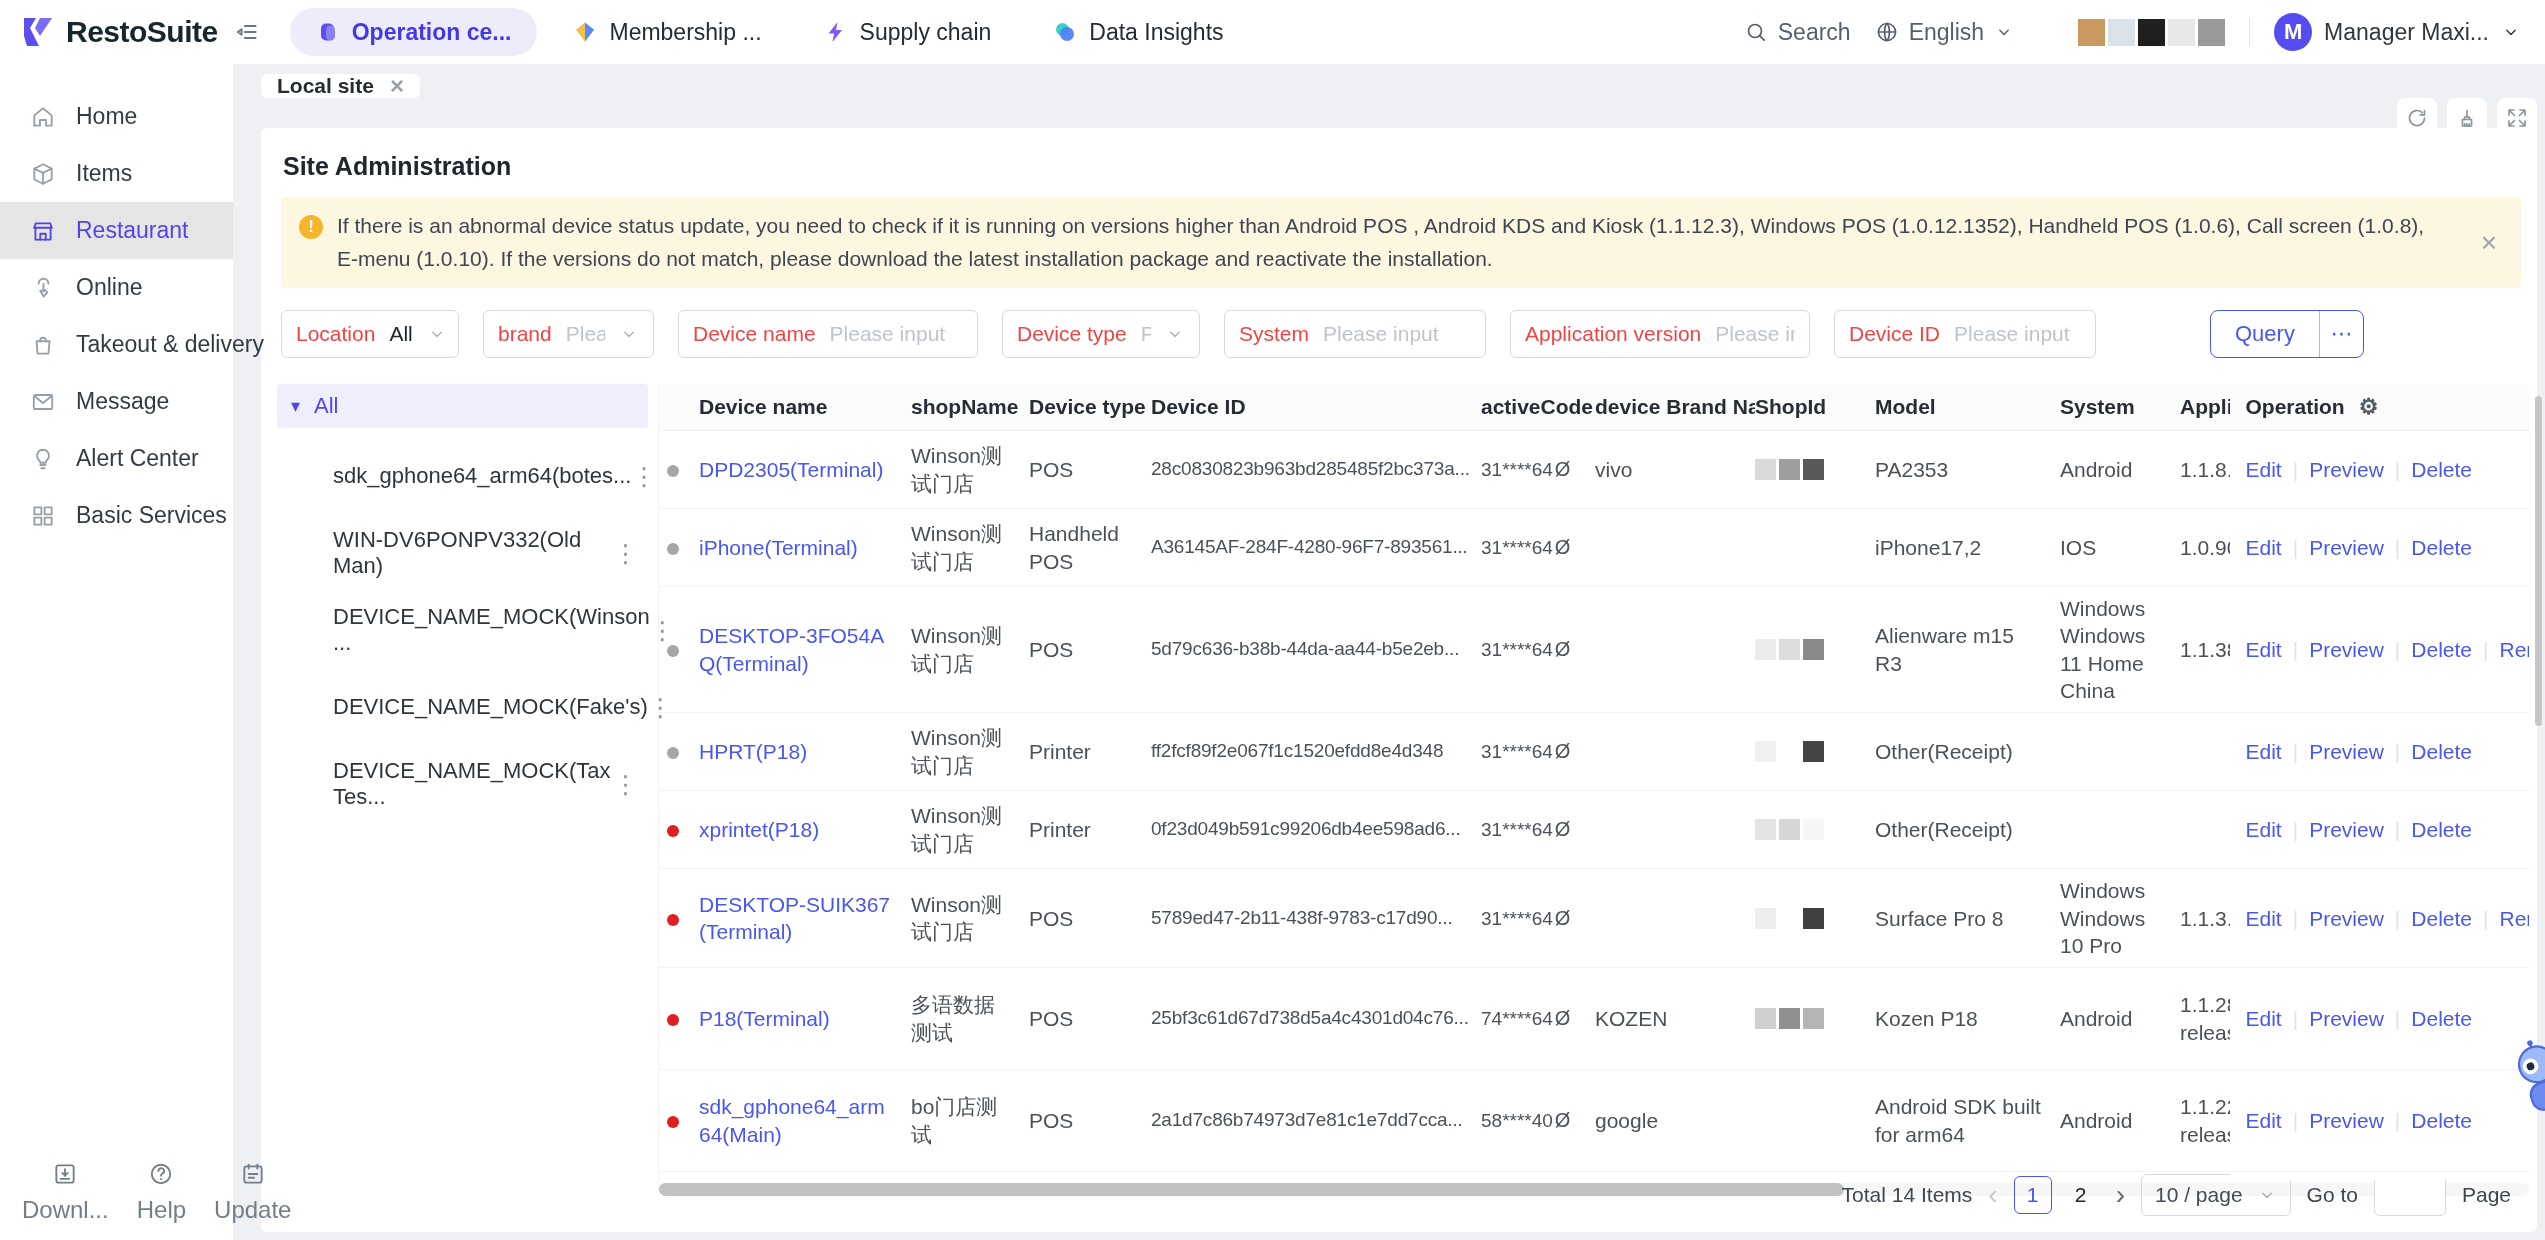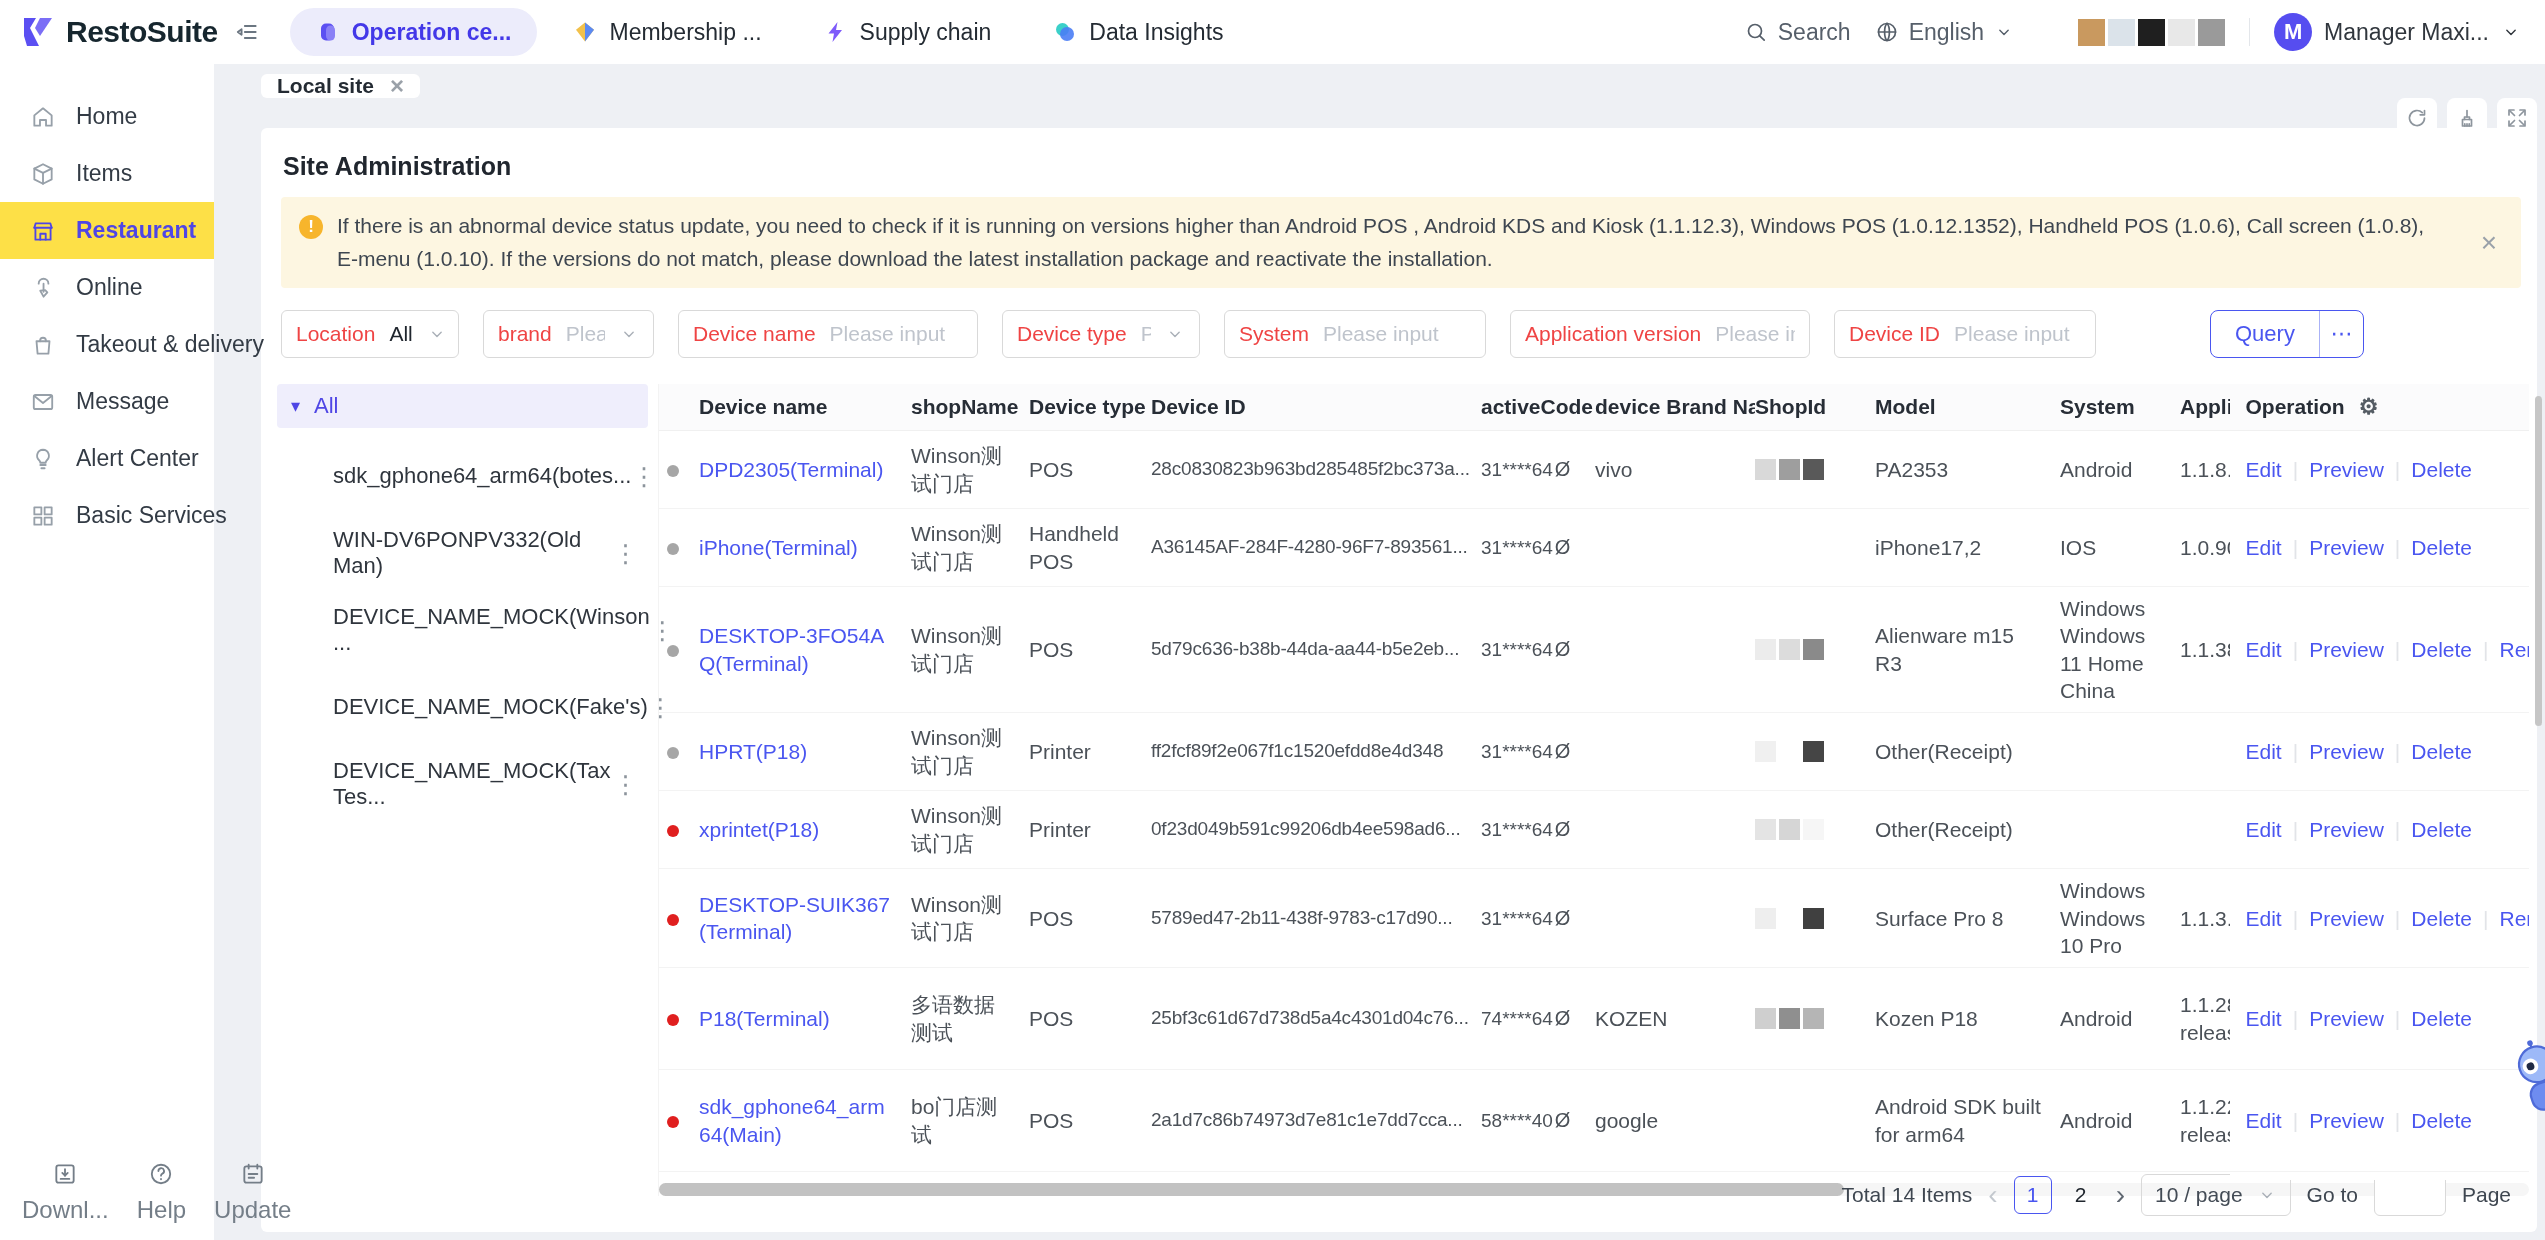--- a/index.html
+++ b/index.html
@@ -22,24 +22,24 @@
   .nav-tab.active { background:#ececfb; color:#4338e8; font-weight:600; }
   .nav-right { margin-left:auto; display:flex; align-items:center; gap:24px; padding-right:24px; }
   .nav-item { display:flex; align-items:center; gap:10px; font-size:23px; color:#565f6a; cursor:pointer; white-space:nowrap; }
   .swatches { display:flex; gap:3px; margin-left:40px; }
   .swatch { width:27px; height:27px; cursor:pointer; }
   .divider-v { width:1px; height:28px; background:#e3e6ea; }
   .avatar { width:38px; height:38px; border-radius:50%; background:#564df0; color:#fff; font-size:22px; font-weight:700; display:flex; align-items:center; justify-content:center; }
   .user-btn { display:flex; align-items:center; gap:12px; font-size:23px; color:#30363d; cursor:pointer; }
 
   
-  .sidebar { position:absolute; top:64px; left:0; width:214px; bottom:0; background:#fff; z-index:20; display:flex; flex-direction:column; }
+  .sidebar { position:absolute; top:64px; left:0; width:233px; bottom:0; background:#fff; z-index:20; display:flex; flex-direction:column; }
   .side-items { padding-top:24px; flex:1; }
   .side-item { display:flex; align-items:center; gap:20px; height:57px; padding-left:30px; font-size:23px; color:#333b45; cursor:pointer; white-space:nowrap; }
-  .side-item.active { background:#fde047; color:#4f46e5; font-weight:700; }
+  .side-item.active { background:#e5e5e5; color:#4f46e5; font-weight:400; }
   .side-item .sicon { color:#97a0a9; }
   .side-item.active .sicon { color:#4f46e5; }
   .side-footer { display:flex; gap:28px; padding:0 0 16px 22px; }
   .sf-btn { display:flex; flex-direction:column; align-items:center; gap:9px; font-size:24px; color:#747e88; cursor:pointer; }
 
   
   .content { position:absolute; left:245px; top:64px; right:0; bottom:0; padding:10px 8px 0 16px; }
   .tabstrip { display:flex; align-items:flex-start; height:46px;flex-direction:column; }
   .ws-tab { display:flex; align-items:center; gap:16px; background:#fff; border-radius:6px; height:40px; padding:0 16px; font-size:21px; font-weight:600; color:#242b33; cursor:pointer; }
   .ws-close { color:#9aa1a9; font-size:24px; line-height:1; cursor:pointer; }

